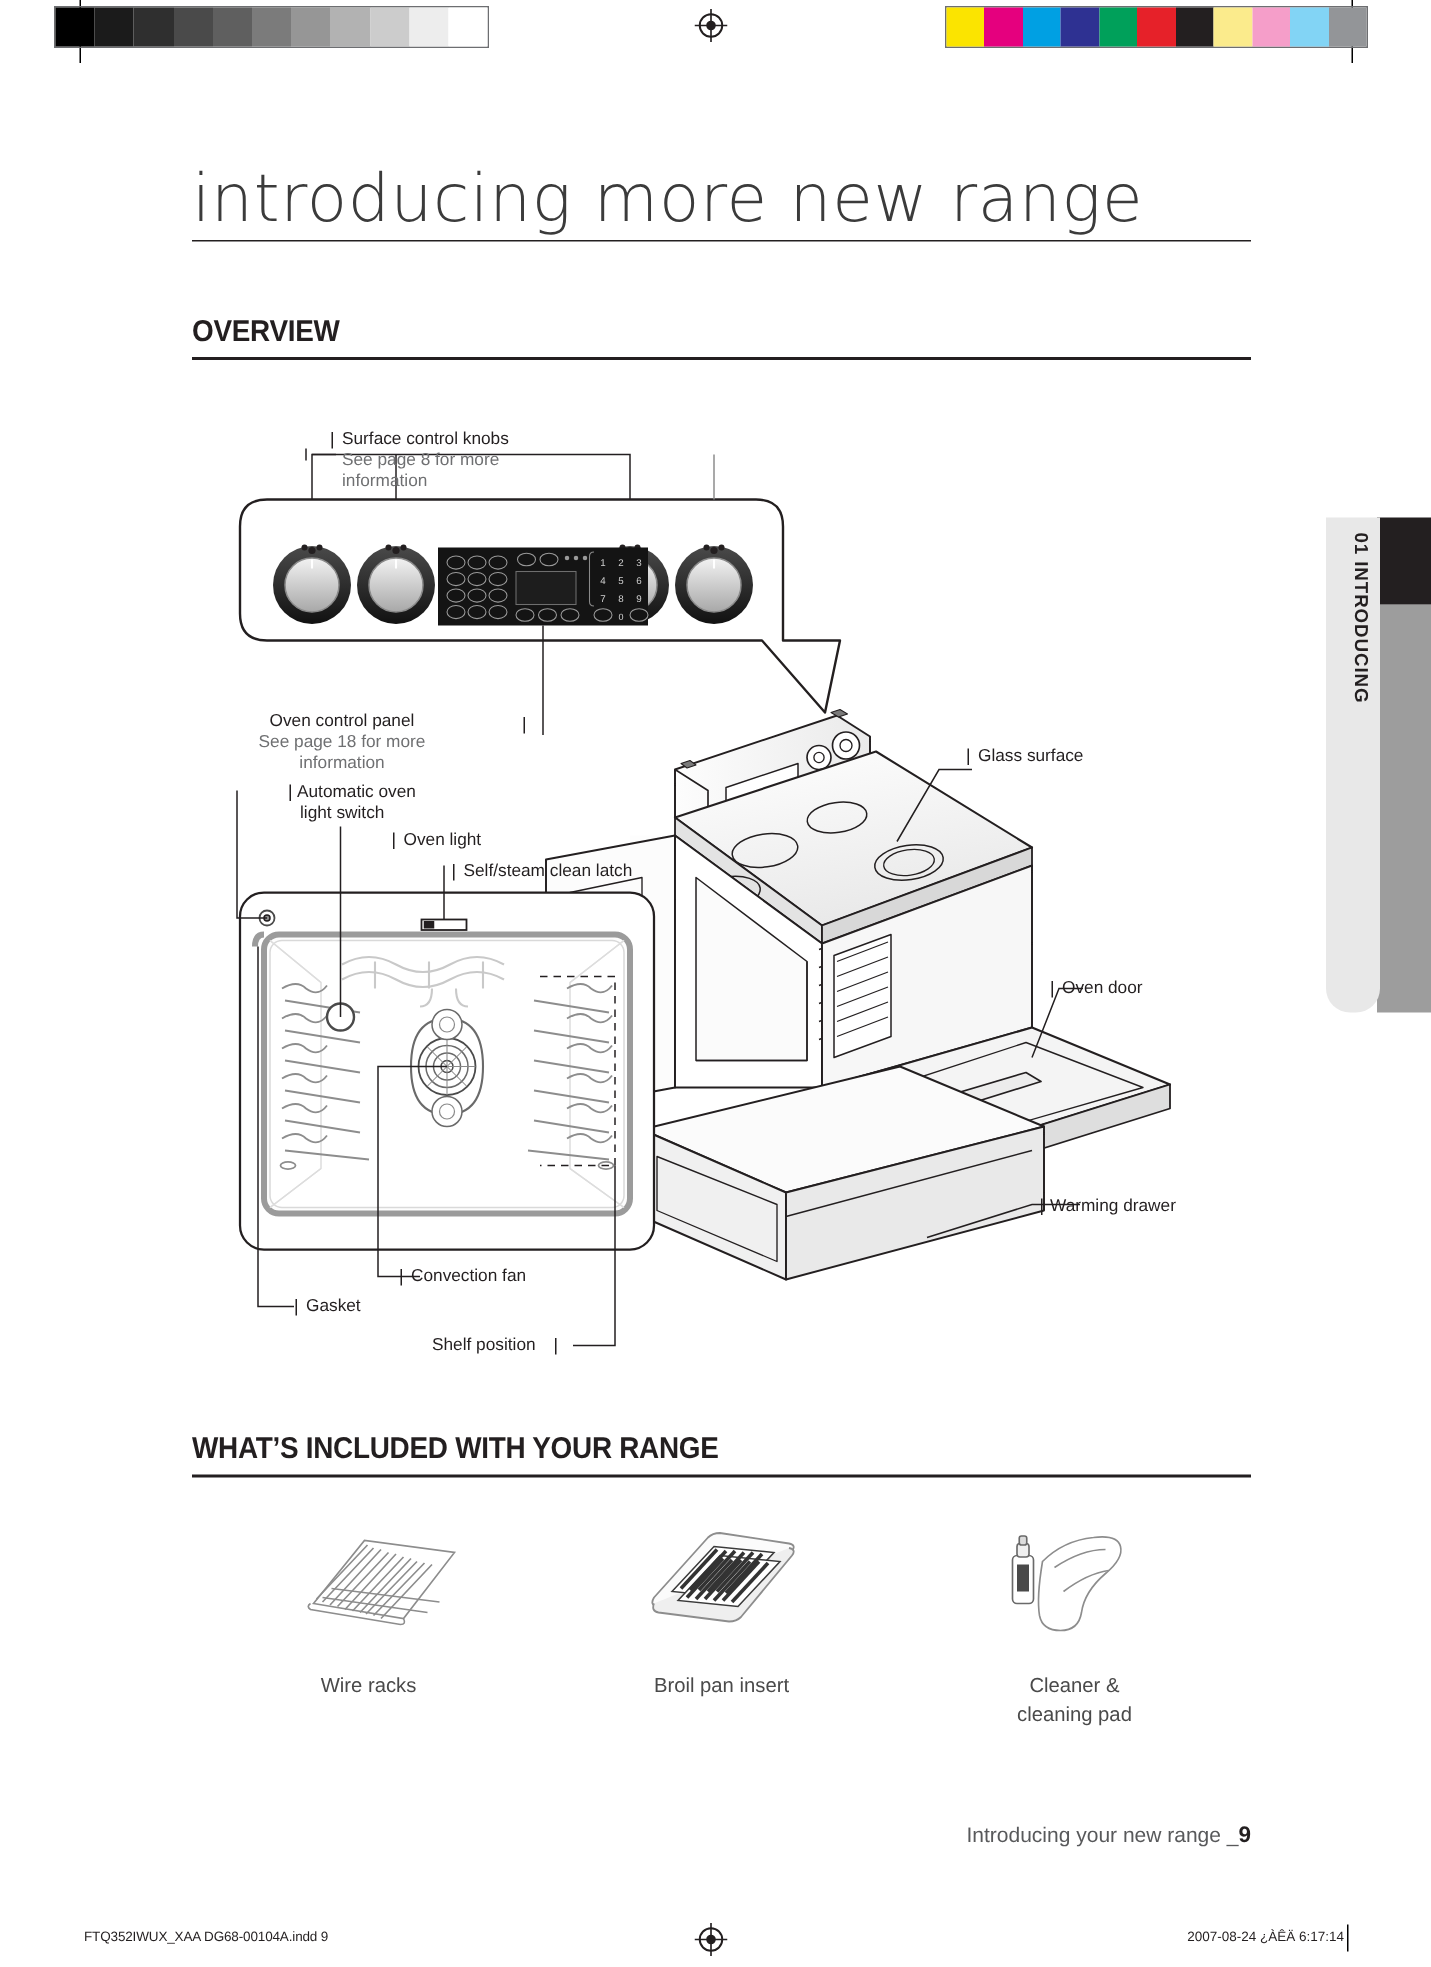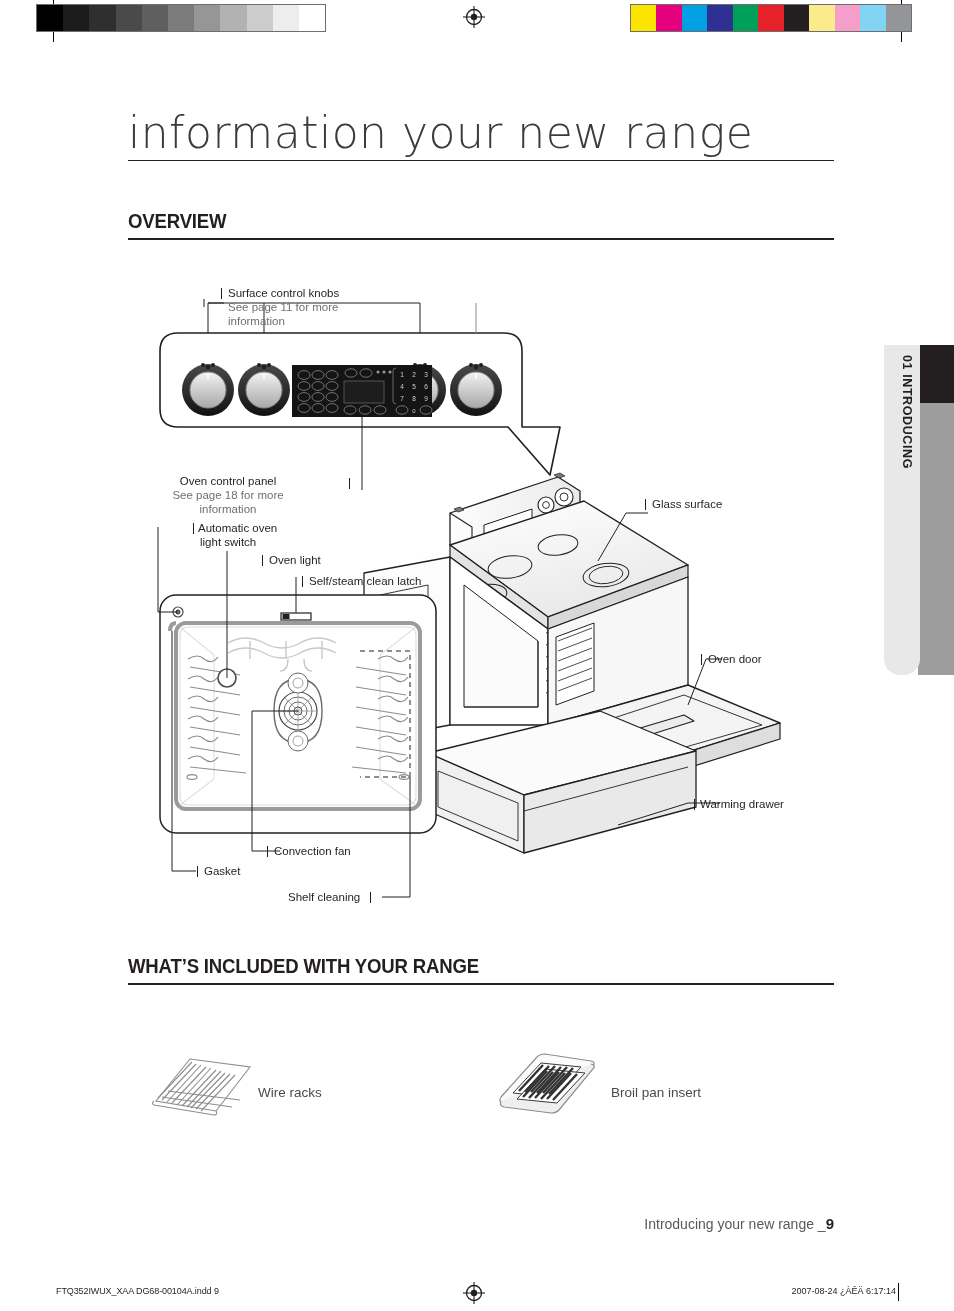--- a/index.html
+++ b/index.html
@@ -52,21 +52,21 @@
   }
   #side-tab-dark{right:0;top:345px;width:36px;height:58px;background:#231f20;}
   #side-tab-grey{right:0;top:403px;width:36px;height:272px;background:#9d9d9d;}
 
   
   #diagram{left:128px;top:255px;width:706px;height:665px;}
   #diagram svg{display:block;}
 
   
   #accessories{left:128px;top:1005px;width:706px;height:160px;display:flex;}
-  .acc{flex:1 1 0;display:flex;flex-direction:row;align-items:center;}
+  .acc{flex:1 1 0;display:flex;flex-direction:column;align-items:center;}
   .acc-art{height:95px;display:flex;align-items:center;justify-content:center;}
   .acc-cap{margin-top:14px;font-size:13.5px;line-height:19px;text-align:center;color:#4a4a4a;}
 
   
   #page-footer{right:120px;top:1215px;font-size:14px;color:#58595b;}
   #page-footer b{color:#231f20;font-size:15px;}
   #doc-id{left:56px;top:1286px;font-size:9px;color:#231f20;letter-spacing:-.1px;white-space:nowrap;}
   #doc-date{right:58px;top:1286px;font-size:9px;color:#231f20;white-space:nowrap;}
   #footer-rule{right:55px;top:1283px;width:1px;height:18px;background:#000;}
   #reg-bottom{left:463px;top:1282px;}
@@ -115,21 +115,21 @@
 </div>
 <div class="abs crop-reg" id="reg-bottom">
   <svg width="22" height="22" viewBox="0 0 22 22">
     <circle cx="11" cy="11" r="7.5" fill="none" stroke="#231f20" stroke-width="1.3"></circle>
     <circle cx="11" cy="11" r="3.2" fill="#231f20"></circle>
     <line x1="11" y1="0" x2="11" y2="22" stroke="#231f20" stroke-width="1.1"></line>
     <line x1="0" y1="11" x2="22" y2="11" stroke="#231f20" stroke-width="1.1"></line>
   </svg>
 </div>
 
-<div class="abs" id="page-title">information your new range</div>
+<div class="abs" id="page-title">introducing more new range</div>
 <div class="abs" id="page-title-rule"></div>
 
 <div class="abs sec-head" id="overview-heading">OVERVIEW</div>
 <div class="abs" id="overview-rule"></div>
 
 <div class="abs" id="side-tab-grey"></div>
 <div class="abs" id="side-tab-dark"></div>
 <div class="abs" id="side-tab"></div>
 <div class="abs" id="side-tab-label">01  INTRODUCING</div>
 
@@ -431,40 +431,40 @@
   <g stroke="#231f20" stroke-width="1" fill="none">
     <path d="M470 306 L498 258 L520 258"></path>
     <path d="M560 450 L578 404 L594 404"></path>
     <path d="M490 570 L560 548 L592 548"></path>
   </g>
 </svg>
 </div>
 
 <div class="abs lbl-blk" style="left:228px;top:286px;">
   <div class="lbl">Surface control knobs</div>
-  <div class="lbl-sub">See page 11 for more</div>
+  <div class="lbl-sub">See page 8 for more</div>
   <div class="lbl-sub">information</div>
 </div>
 
 <div class="abs lbl-blk" style="left:112px;top:474px;width:232px;text-align:center;">
   <div class="lbl" style="display:inline-block;">Oven control panel</div>
   <div class="lbl-sub">See page 18 for more</div>
   <div class="lbl-sub">information</div>
 </div>
 
 <div class="abs lbl" style="left:198px;top:521px;">Automatic oven</div>
 <div class="abs lbl" style="left:200px;top:535px;">light switch</div>
 <div class="abs lbl" style="left:269px;top:553px;">Oven light</div>
 <div class="abs lbl" style="left:309px;top:574px;">Self/steam clean latch</div>
 <div class="abs lbl" style="left:652px;top:497px;">Glass surface</div>
 <div class="abs lbl" style="left:708px;top:652px;">Oven door</div>
 <div class="abs lbl" style="left:700px;top:797px;">Warming drawer</div>
 <div class="abs lbl" style="left:274px;top:844px;">Convection fan</div>
 <div class="abs lbl" style="left:204px;top:864px;">Gasket</div>
-<div class="abs lbl" style="left:288px;top:890px;">Shelf cleaning</div>
+<div class="abs lbl" style="left:288px;top:890px;">Shelf position</div>
 
 <div class="abs" style="left:221px;top:288px;width:1px;height:11px;background:#231f20;"></div>
 <div class="abs" style="left:193px;top:523px;width:1px;height:11px;background:#231f20;"></div>
 <div class="abs" style="left:262px;top:555px;width:1px;height:11px;background:#231f20;"></div>
 <div class="abs" style="left:302px;top:576px;width:1px;height:11px;background:#231f20;"></div>
 <div class="abs" style="left:645px;top:499px;width:1px;height:11px;background:#231f20;"></div>
 <div class="abs" style="left:701px;top:654px;width:1px;height:11px;background:#231f20;"></div>
 <div class="abs" style="left:694px;top:799px;width:1px;height:11px;background:#231f20;"></div>
 <div class="abs" style="left:267px;top:846px;width:1px;height:11px;background:#231f20;"></div>
 <div class="abs" style="left:197px;top:866px;width:1px;height:11px;background:#231f20;"></div>
@@ -514,20 +514,40 @@
             <path d="M54 55 L78 29"></path>
           <path d="M60 56 L84 30"></path>
             <path d="M66 56 L90 30"></path>
             <path d="M72 57 L96 31"></path>
         </g>
       </svg>
     </div>
     <div class="acc-cap">Broil pan insert</div>
   </div>
 
+  <div class="acc">
+    <div class="acc-art">
+      <svg width="130" height="84" viewBox="0 0 130 84">
+        <g stroke="#8d8d8d" stroke-width="1.1" fill="#fff">
+          <path d="M44 30 q14 -14 34 -16 q16 -2 18 6 q2 8 -10 18 q-14 12 -16 26 q-2 12 -14 12 q-12 0 -14 -10 q-2 -12 2 -36 Z"></path>
+          <path d="M52 34 q18 -12 34 -12"></path>
+          <path d="M58 50 q16 -12 30 -14"></path>
+        </g>
+        <g stroke="#6a6a6a" stroke-width="1.1" fill="#fff">
+          <rect x="24" y="26" width="14" height="32" rx="3"></rect>
+          <rect x="27" y="18" width="8" height="9" rx="2" fill="#f0f0f0"></rect>
+          <rect x="28.5" y="13" width="5" height="6" rx="1.5" fill="#dcdcdc"></rect>
+        </g>
+        <g fill="#4a4a4a">
+            <rect x="27" y="32" width="8" height="18"></rect>
+          </g>
+      </svg>
+    </div>
+    <div class="acc-cap">Cleaner &amp;<br>cleaning pad</div>
+  </div>
 
 </div>
 
 <div class="abs" id="page-footer">
   <span>Introducing your new range _</span><b>9</b>
 </div>
 
 <div class="abs" id="doc-id">FTQ352IWUX_XAA DG68-00104A.indd   9</div>
 <div class="abs" id="doc-date">2007-08-24   ¿ÀÊÄ 6:17:14</div>
 <div class="abs" id="footer-rule"></div>

